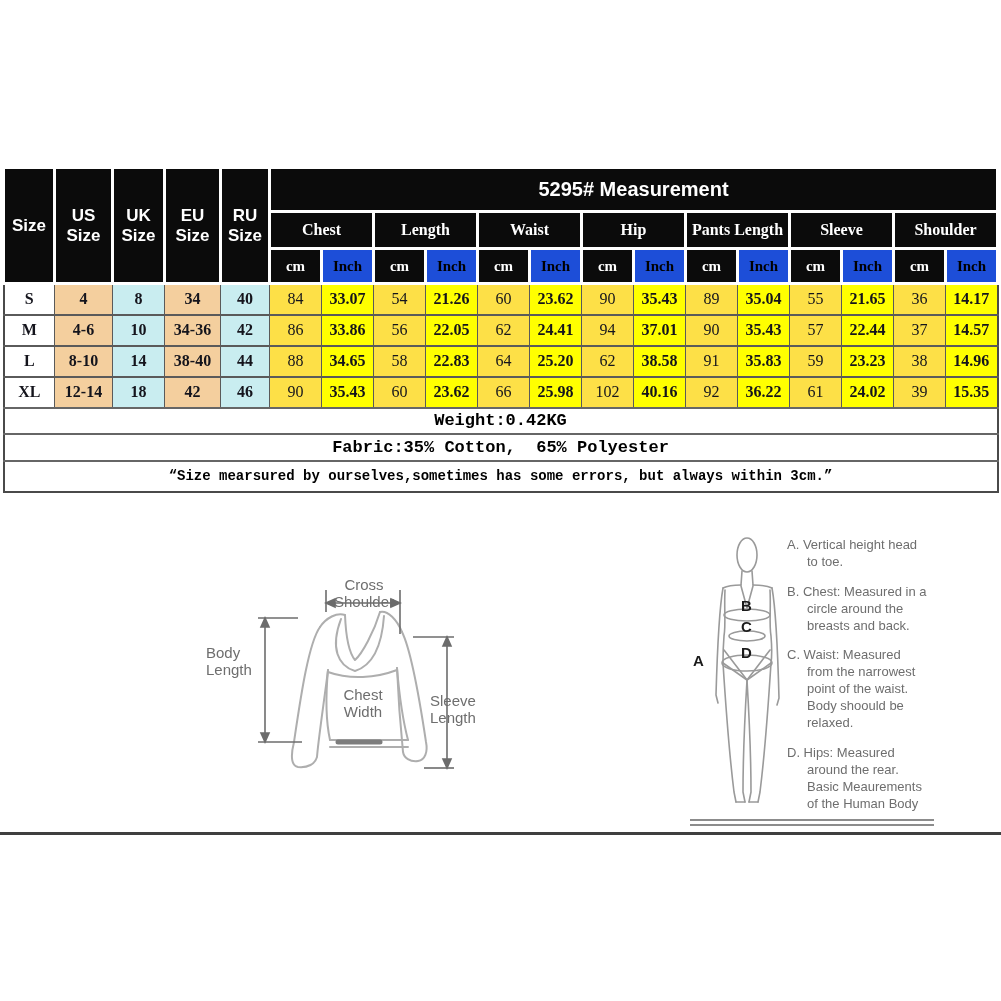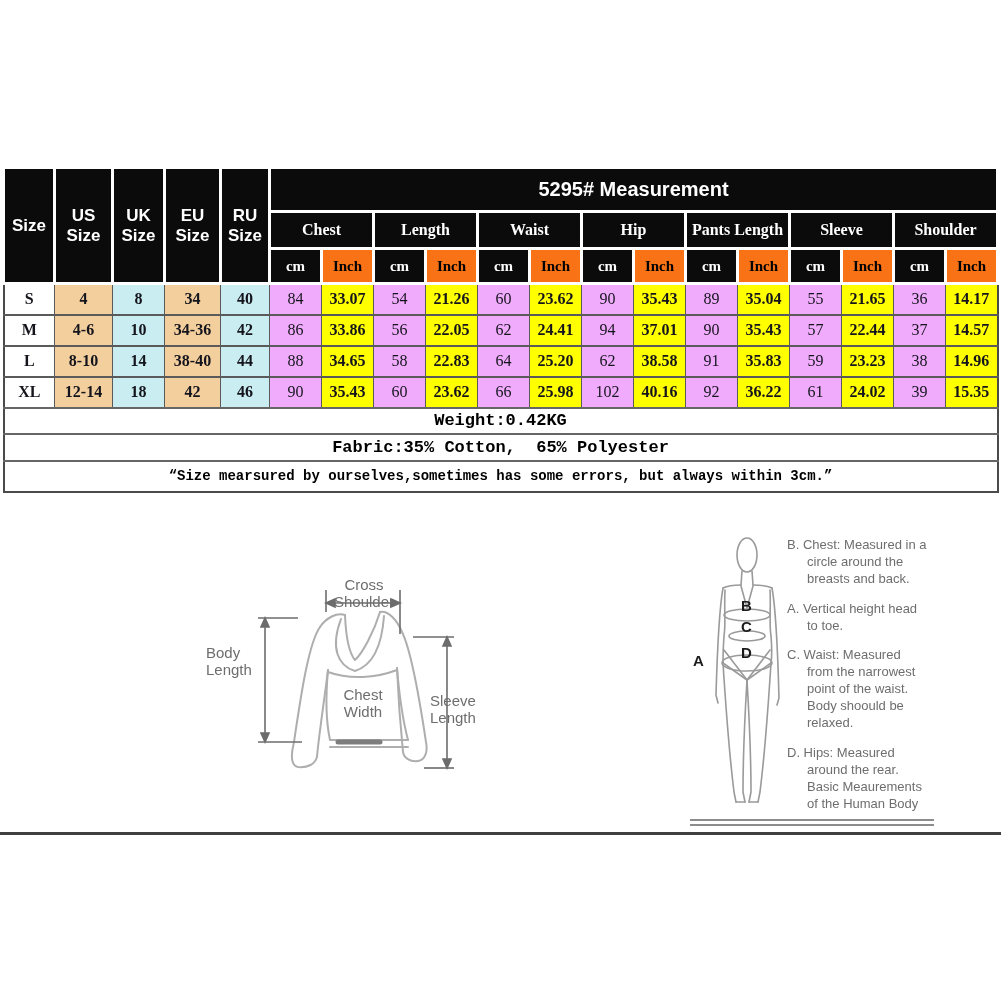--- a/index.html
+++ b/index.html
@@ -15,30 +15,30 @@
   tr.r-data{height:31px;} tr.r-weight{height:26px;} tr.r-fabric{height:27px;} tr.r-note{height:31px;padding-left:36px;}
 
   .szh{background:#0b0b0b;color:#fff;border:3px solid #fff;
        font-weight:bold;font-size:17px;line-height:1.15;font-family:"Liberation Sans",sans-serif;}
   .title{background:#0b0b0b;color:#fff;border:3px solid #fff;
        font-weight:bold;font-size:20px;font-family:"Liberation Sans",sans-serif;}
   .grp{background:#0b0b0b;color:#fff;border:3px solid #fff;
        font-weight:bold;font-size:16px;font-family:"Liberation Serif",serif;}
   .unit-cm{background:#0b0b0b;color:#fff;border:3px solid #fff;
        font-weight:bold;font-size:15px;font-family:"Liberation Serif",serif;}
-  .unit-inch{background:#f97316;color:#000;border:3px solid #fff;
+  .unit-inch{background:#1d4ed8;color:#000;border:3px solid #fff;
        font-weight:bold;font-size:15px;font-family:"Liberation Serif",serif;}
 
   tbody tr{border-top:2px solid #5a5a5a;}
   tbody td{border-left:1px solid #5a5a5a;border-right:1px solid #5a5a5a;
        font-family:"Liberation Serif",serif;font-size:16px;color:#14141c;}
   td.c-size{background:#ffffff;font-weight:bold;}
   td.c-us,td.c-eu{background:#f4cf9e;font-weight:bold;}
   td.c-uk,td.c-ru{background:#c9edf0;font-weight:bold;}
-  td.c-cm{background:#f0abfc;font-weight:normal;}
+  td.c-cm{background:#fde047;font-weight:normal;}
   td.c-inch{background:#ffff00;font-weight:bold;}
 
   tfoot td{background:#fff;border-top:2px solid #666;color:#000;white-space:pre;}
   td.wrow{font:bold 17px "Liberation Mono",monospace;}
   td.frow{font:bold 17px "Liberation Mono",monospace;}
   td.nrow{font:bold 14px "Liberation Mono",monospace;}
 
   
   .howto{position:absolute;left:0;top:497px;width:1001px;height:335px;
          border-bottom:3px solid #3f3f3f;background:#fff;}
@@ -317,25 +317,25 @@
           <path d="M46,272 L55,272 M59,272 L68,272"></path>
         </g>
       </svg>
       <div class="fig-letter fl-a">A</div>
       <div class="fig-letter fl-b">B</div>
       <div class="fig-letter fl-c">C</div>
       <div class="fig-letter fl-d">D</div>
     </div>
 
     <div class="desc-list">
+      <div class="desc-item">A. Vertical height head
+to toe.</div>
       <div class="desc-item">B. Chest: Measured in a
 circle around the
 breasts and back.</div>
-      <div class="desc-item">A. Vertical height head
-to toe.</div>
       <div class="desc-item">C. Waist: Measured
 from the narrowest
 point of the waist.
 Body shoould be
 relaxed.</div>
       <div class="desc-item">D. Hips: Measured
 around the rear.
 Basic Meaurements
 of the Human Body</div>
     </div>

